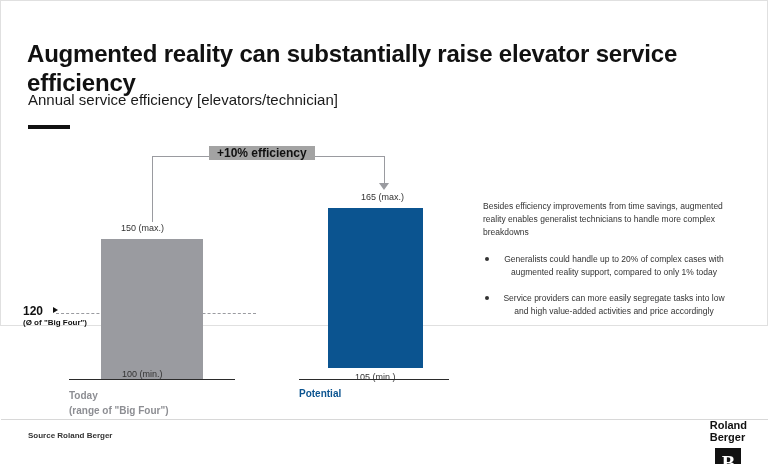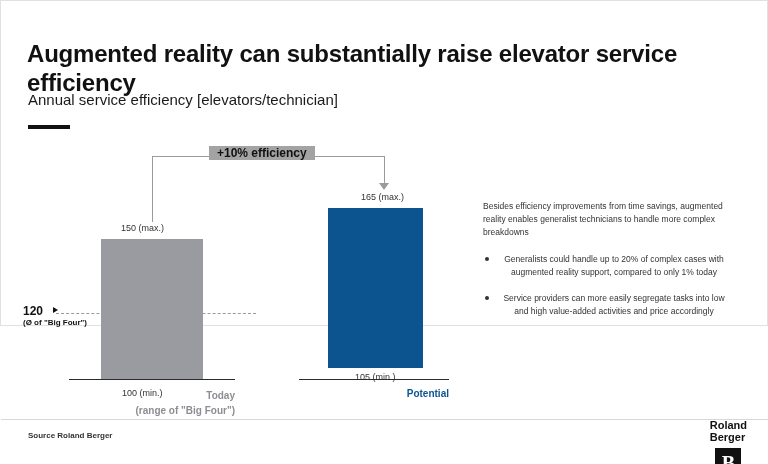--- a/index.html
+++ b/index.html
@@ -80,36 +80,36 @@
     background: #0b5490;
   }
 
   .bar-label {
     position: absolute;
     font-size: 9px;
     color: #333333;
     white-space: nowrap;
   }
   .lbl-today-max { left: 120px; top: 87px; }
-  .lbl-today-min { left: 121px; top: 252px; }
+  .lbl-today-min { left: 121px; top: 233px; }
   .lbl-pot-max   { left: 360px; top: 56px; }
   .lbl-pot-min   { left: 354px; top: 236px; }
 
   
   .baseline {
     position: absolute;
     height: 1px;
     background: #2b2b2b;
   }
   .baseline-today { left: 68px; top: 243px; width: 166px; }
   .baseline-potential { left: 298px; top: 243px; width: 150px; }
 
   .cat {
     position: absolute;
-    text-align: right;
+    text-align: left;
     font-size: 10px;
     font-weight: bold;
   }
   .cat-today {
     left: 68px;
     top: 252px;
     width: 166px;
     color: #8d8e93;
     line-height: 1.5;
   }

